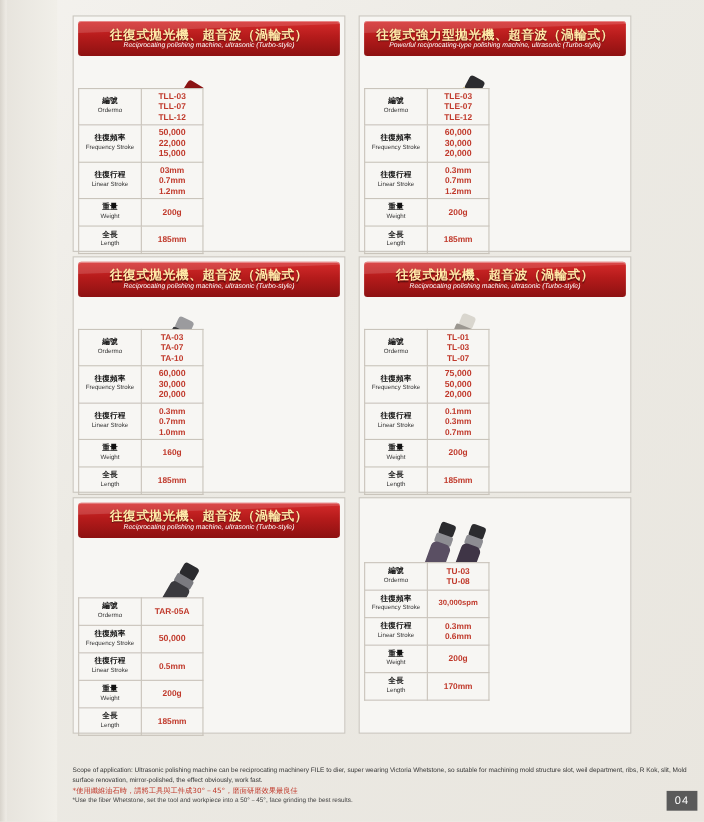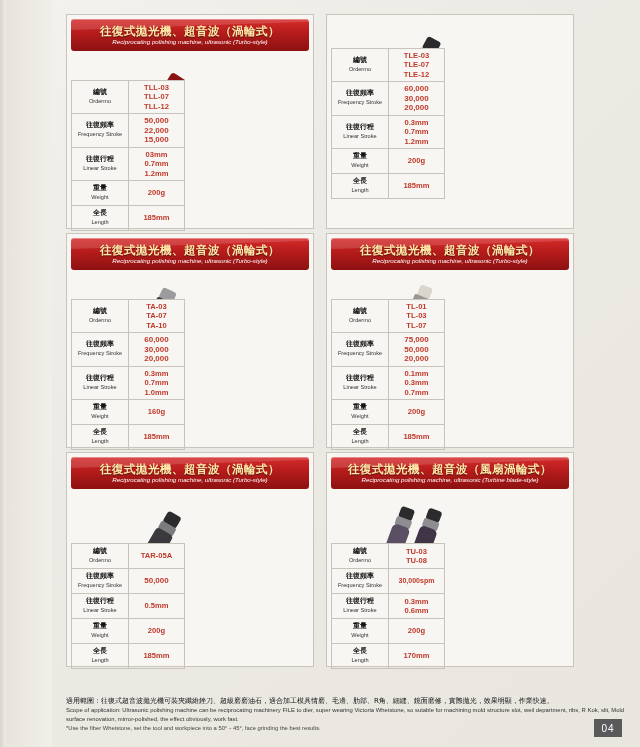--- a/index.html
+++ b/index.html
@@ -120,21 +120,21 @@
   }
   .footer .line1{
     font-family:"DejaVu Sans", sans-serif;
     font-size:7px;color:#111;
   }
   .footer .line2{color:#333;font-size:5.9px;}
   .footer .line3{color:#c0392b;font-family:"DejaVu Sans", sans-serif;font-size:6.6px;}
   .footer .line4{color:#444;font-size:5.8px;}
   .pagenum{
     position:absolute;
-    right:18px;bottom:10px;
+    right:6px;bottom:10px;
     width:28px;height:18px;
     background:#5a5a5a;
     color:#fff;
     font-size:10px;
     display:flex;align-items:center;justify-content:center;
     letter-spacing:1px;
   }
   .leftbar{
     position:absolute;left:0;top:0;width:52px;height:100%;
     background:linear-gradient(90deg,#e6e3dc 0%,#f1efe9 100%);
@@ -224,20 +224,24 @@
               <span class="en">Length</span>
             </td>
             <td class="val">185mm</td>
           </tr>
         </tbody>
           </table>
       </div>
     </div>
 
     <div class="card">
+      <div class="banner">
+        <div class="ban-cn">往復式強力型拋光機、超音波（渦輪式）</div>
+        <div class="ban-en">Powerful reciprocating-type polishing machine, ultrasonic (Turbo-style)</div>
+      </div>
       <div class="body">
         <div class="photo">
           <svg width="128" height="176" viewBox="0 0 128 176">
             <g transform="rotate(28 64 88)">
               <rect x="58" y="6" width="15" height="14" rx="3" fill="#2b2b2e"></rect>
               <rect x="57" y="19" width="17" height="10" rx="2" fill="#d2b25a"></rect>
               <rect x="56" y="28" width="19" height="70" rx="5" fill="#cf3030"></rect>
               <rect x="56" y="52" width="19" height="6" fill="#f0a0a0" opacity=".5"></rect>
               <rect x="57" y="97" width="17" height="12" rx="3" fill="#c9a33c"></rect>
               <rect x="59" y="108" width="13" height="18" rx="2" fill="#bdbab2"></rect>
@@ -486,24 +490,20 @@
               <span class="en">Length</span>
             </td>
             <td class="val">185mm</td>
           </tr>
         </tbody>
           </table>
       </div>
     </div>
 
     <div class="card">
-      <div class="banner">
-        <div class="ban-cn">往復式拋光機、超音波（風扇渦輪式）</div>
-        <div class="ban-en">Reciprocating polishing machine, ultrasonic (Turbine blade-style)</div>
-      </div>
       <div class="body">
         <div class="photo">
           <svg width="128" height="176" viewBox="0 0 128 176">
             <g transform="rotate(20 50 88)">
               <rect x="44" y="10" width="14" height="12" rx="3" fill="#2b2b2e"></rect>
               <rect x="43" y="21" width="16" height="9" rx="2" fill="#8d8d92"></rect>
               <rect x="42" y="29" width="18" height="64" rx="5" fill="#5a4f63"></rect>
               <rect x="43" y="92" width="16" height="12" rx="3" fill="#9b9790"></rect>
               <rect x="45" y="103" width="12" height="16" rx="2" fill="#bdbab2"></rect>
               <rect x="48" y="118" width="6" height="18" rx="2" fill="#a09d96"></rect>
@@ -560,19 +560,19 @@
             <td class="val">170mm</td>
           </tr>
         </tbody>
           </table>
       </div>
     </div>
 
   </div>
 
   <div class="footer">
-    <div class="line1">適用範圍：往復式超音波拋光機可裝夾纖維銼刀、超級磨磨油石，適合加工模具情磨、毛邊、肋部、R角、細縫、鏡面磨修，實際拋光，效果明顯，作業快速。</div>
     <div class="line2">Scope of application: Ultrasonic polishing machine can be reciprocating machinery FILE to dier, super wearing Victoria Whetstone, so sutable for machining mold structure slot, weil department, ribs, R Kok, slit, Mold surface renovation, mirror-polished, the effect obviously, work fast.</div>
+    <div class="line3">*使用纖維油石時，請將工具與工件成30°－45°，磨面研磨效果最良佳</div>
     <div class="line4">*Use the fiber Whetstone, set the tool and workpiece into a 50°－45°, face grinding the best results.</div>
   </div>
 
   <div class="pagenum">04</div>
 </div>
 
 </body></html>

